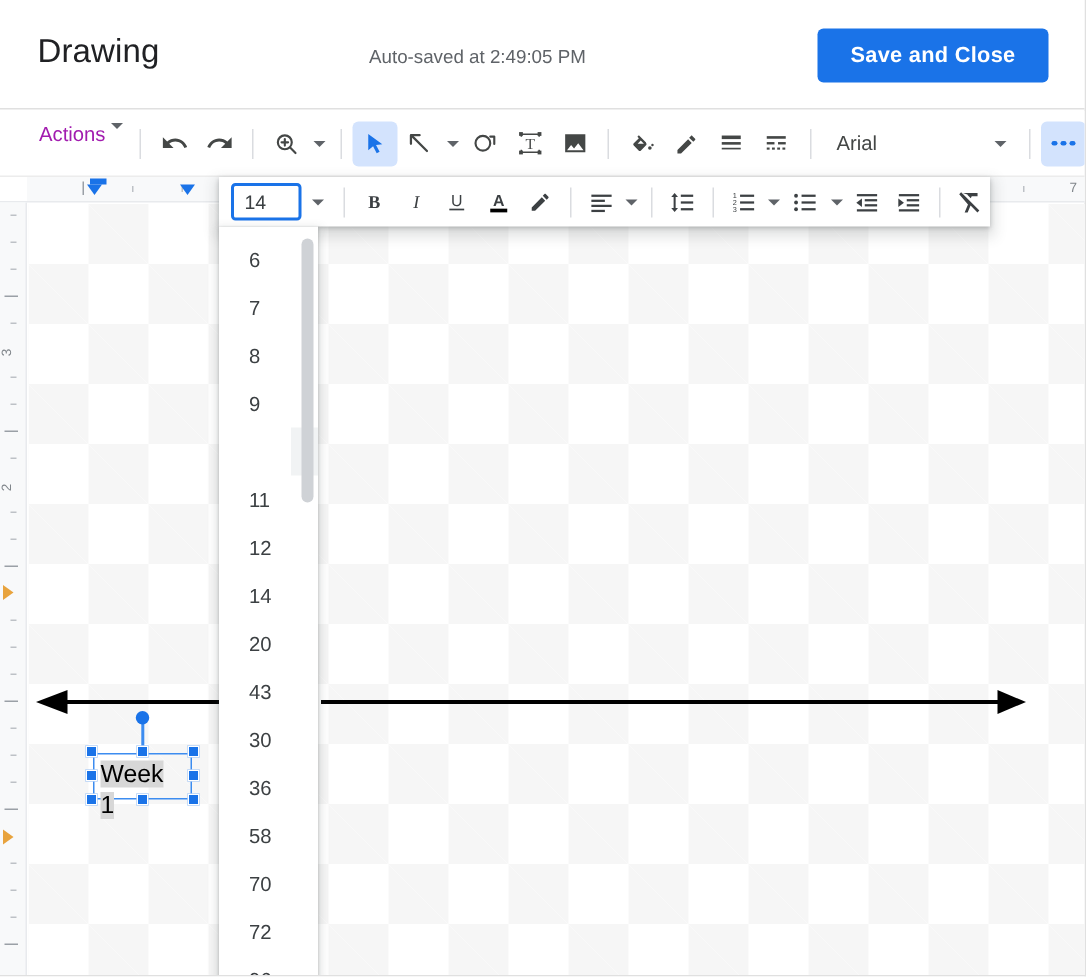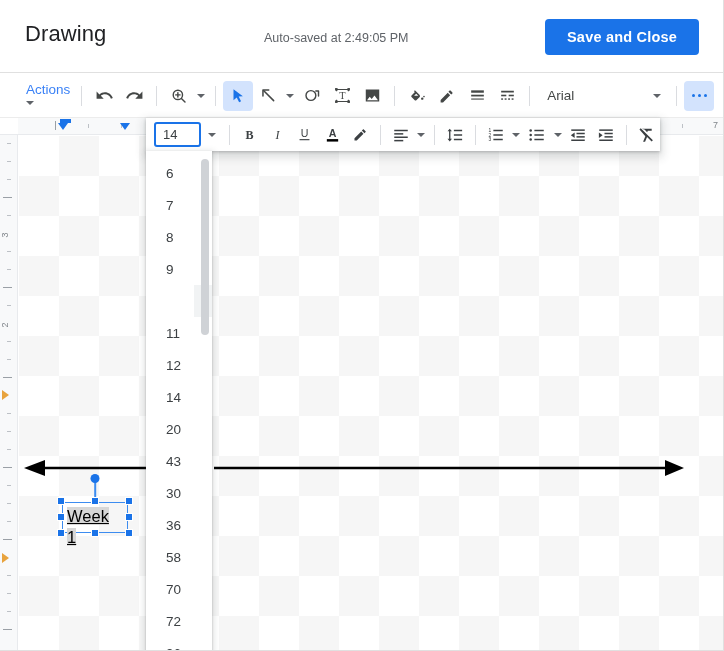--- a/index.html
+++ b/index.html
@@ -26,21 +26,21 @@
     background: #fff;
     border-bottom: 1px solid #e0e0e0;
   }
   .doc-title {
     position: absolute; left: 25px; top: 21px;
     font-size: 22px; color: #202124;
     letter-spacing: .1px;
     font-weight: 400;
   }
   .autosave {
-    position: absolute; left: 264px; top: 31px;
+    position: absolute; left: 246px; top: 31px;
     font-size: 12.5px; color: #5f6368;
     letter-spacing: 0;
   }
   .save-close-btn {
     position: absolute; left: 545px; top: 19px;
     width: 154px; height: 36px;
     background: #1a73e8;
     border: none; border-radius: 4px;
     color: #fff;
     font-size: 14.5px; font-weight: bold;
@@ -65,25 +65,24 @@
     color: #444746;
     cursor: pointer;
     border-radius: 4px;
   }
   .tb-btn { width: 30px; }
   .tb-sep {
     width: 1px; height: 20px; background: #dadce0;
     margin: 0 7px; flex: 0 0 auto;
   }
   .actions-btn {
-    font-size: 13.5px; color: #3b82f6;
+    font-size: 13.5px; color: #a21caf;
     padding: 0 4px; height: 28px;
     display: flex; align-items: flex-start; gap: 4px;
     cursor: pointer;
-    flex-direction: column;
   }
   .caret {
     width: 0; height: 0;
     border-left: 4px solid transparent;
     border-right: 4px solid transparent;
     border-top: 4px solid #5f6368;
     display: inline-block;
   }
   .tb-active { background: #d3e3fd; }
   .tb-active svg { color: #1a73e8; }
@@ -210,21 +209,21 @@
     background: #1a73e8;
     transform: translateX(-50%);
   }
   .tb-text {
     position: absolute; left: 5px; top: 4px;
     width: 52px;
     font-size: 16.5px; color: #000;
     line-height: 21px;
     font-family: "Liberation Sans", sans-serif;
   }
-  .tb-text span { background: #d7d7d7; text-decoration: underline; }
+  .tb-text span { background: #d7d7d7; }
 
   
   .fmt-bar {
     position: absolute; left: 146px; top: 118px;
     width: 514px; height: 33px;
     background: #fff;
     box-shadow: 0 1px 3px rgba(60,64,67,.3), 0 4px 8px 3px rgba(60,64,67,.15);
     display: flex; align-items: center;
     padding-left: 8px;
     z-index: 30;

